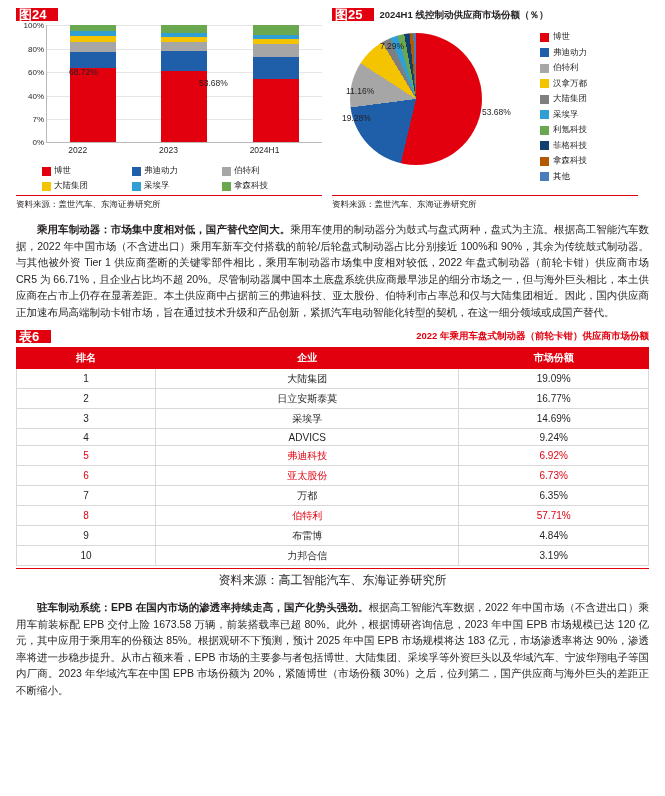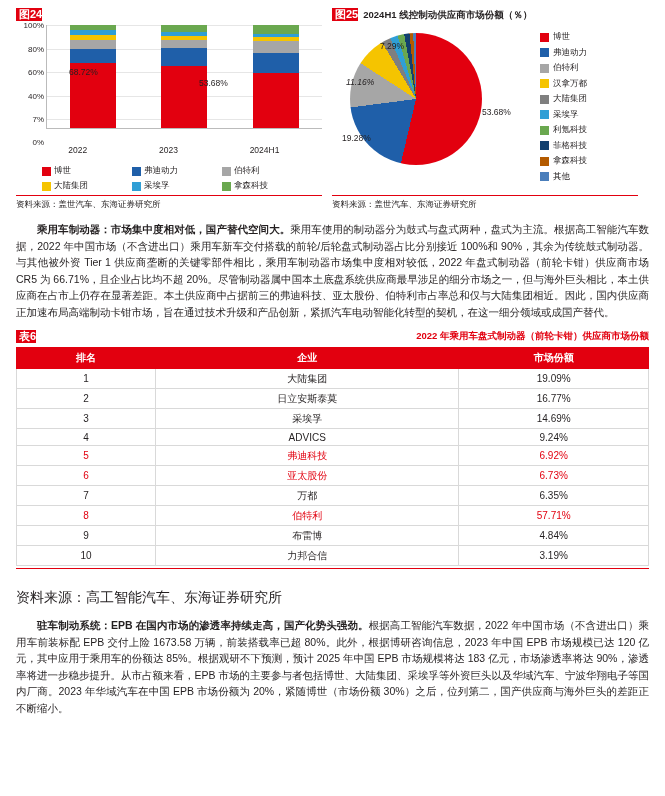--- a/index.html
+++ b/index.html
@@ -16,42 +16,42 @@
 
   
   .figrow { display:flex; gap:10px; }
   .figbox { width:306px; }
   .figtitle {
     display:flex; align-items:flex-start; gap:5px;
     font-size:9.5px; font-weight:bold; color:#231f20;
     margin-bottom:4px;
   }
   .figtag {
-    background:#e2000f; color:#fff; font-size:11px; font-weight:bold;
-    padding:1px 0 1px 3px; line-height:11px; white-space:nowrap;
+    background:#e2000f; color:#fff; font-size:13px; font-weight:bold;
+    padding:1px 12px 1px 3px; line-height:11px; white-space:nowrap;
   }
   .figtitle .txt { line-height:12px; padding-top:1px; }
   .figbody { height:168px; position:relative; }
   .figsrc {
     border-top:1.2px solid #e2000f;
     margin-top:2px;
     padding-top:3px;
     font-size:8.5px;
     color:#231f20;
   }
 
   
   .sbc { position:relative; height:140px; }
   .sbc .yaxis { position:absolute; left:0; top:0; width:30px; height:118px; }
   .sbc .ylab {
     position:absolute; right:2px; font-size:8px; color:#231f20;
     transform:translateY(-50%); white-space:nowrap;
   }
   .plot {
-    position:absolute; left:30px; right:0; top:0; height:104px;
+    position:absolute; left:30px; right:0; top:0; height:118px;
     border-left:0.8px solid #bbb; border-bottom:0.8px solid #bbb;
   }
   .grid { position:absolute; left:0; right:0; border-top:0.6px solid #e6e6e6; }
   .bars { position:absolute; left:0; right:0; bottom:0; top:0; display:flex; justify-content:space-around; align-items:flex-end; }
   .barwrap { width:46px; position:relative; height:100%; display:flex; flex-direction:column; justify-content:flex-end; }
   .seg { width:100%; }
   .barlabel {
     position:absolute; font-size:8.5px; color:#231f20; white-space:nowrap;
   }
   .xlabels { position:absolute; left:30px; right:4px; top:120px; display:flex; justify-content:space-around; }
@@ -89,21 +89,21 @@
     background:#e2000f; color:#fff; font-size:10px; font-weight:bold;
     padding:3px 0; text-align:center; border:0.6px solid #e2000f;
   }
   table.t6 td {
     font-size:10px; padding:2.5px 0; text-align:center;
     border:0.6px solid #d9d9d9;
   }
   table.t6 td.hl { color:#e2000f; }
   .tblsrc {
     border-top:1.2px solid #e2000f;
-    margin-top:2px; padding-top:20px; font-size:14px;
+    margin-top:2px; padding-top:3px; font-size:12px;text-align:center;
   }
 </style>
 </head>
 <body>
 
 <div class="page">
 
   <div class="figrow">
 
     <div class="figbox">
@@ -210,22 +210,22 @@
                  #1f5fa9 0.5368turn 0.7296turn,
                  #a6a6a6 0.7296turn 0.8412turn,
                  #f5c400 0.8412turn 0.9141turn,
                  #7f7f7f 0.9141turn 0.9361turn,
                  #2f9fd6 0.9361turn 0.9551turn,
                  #6aa84f 0.9551turn 0.9711turn,
                  #12406e 0.9711turn 0.9841turn,
                  #b35a00 0.9841turn 0.9931turn,
                  #4a7ebb 0.9931turn 1turn);"></div>
           <span class="pielab" style="left:150px; top:82px;">53.68%</span>
-          <span class="pielab" style="left:10px; top:108px;">19.28%</span>
-          <span class="pielab" style="left:14px; top:52px;font-style:italic;">11.16%</span>
+          <span class="pielab" style="left:10px; top:88px;">19.28%</span>
+          <span class="pielab" style="left:14px; top:61px;">11.16%</span>
           <span class="pielab" style="left:48px; top:16px;">7.29%</span>
           <div class="legend2">
             <div class="litem2">
               <i class="swatch" style="background:#e2000f;"></i>
               <span>博世</span>
             </div>
             <div class="litem2">
               <i class="swatch" style="background:#1f5fa9;"></i>
               <span>弗迪动力</span>
             </div>

